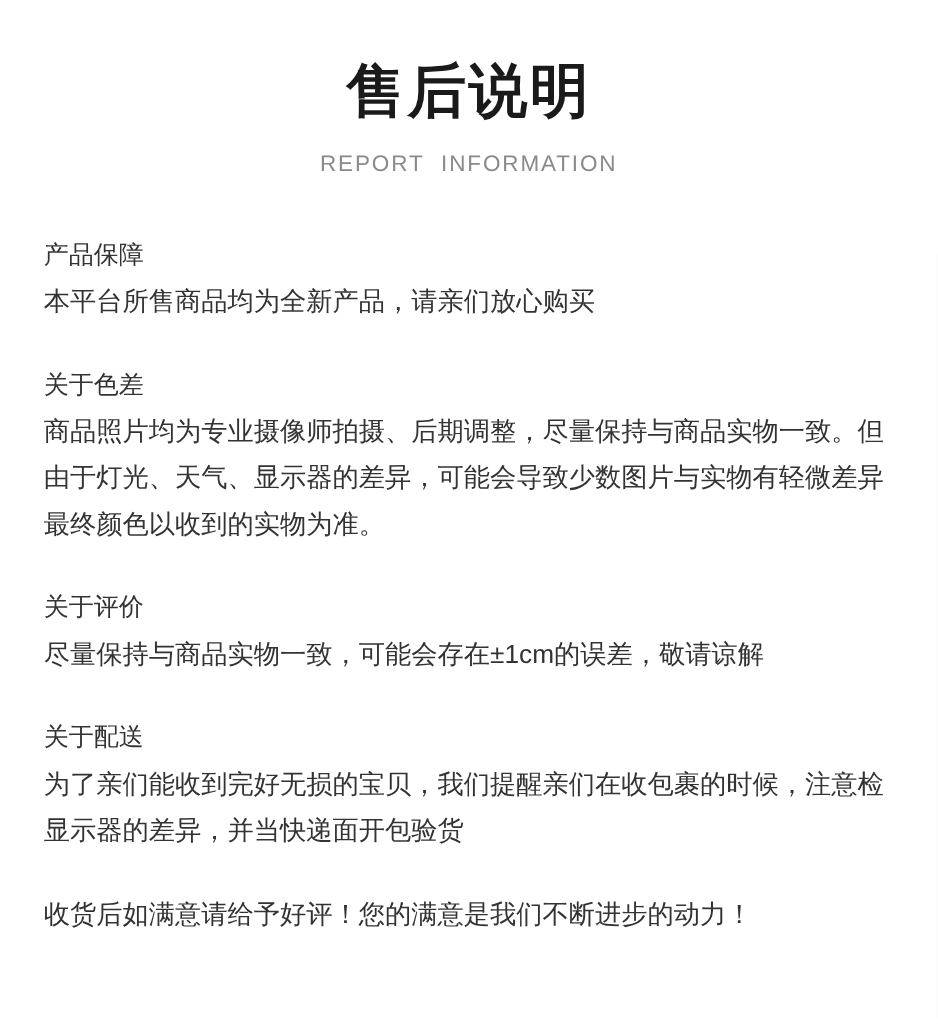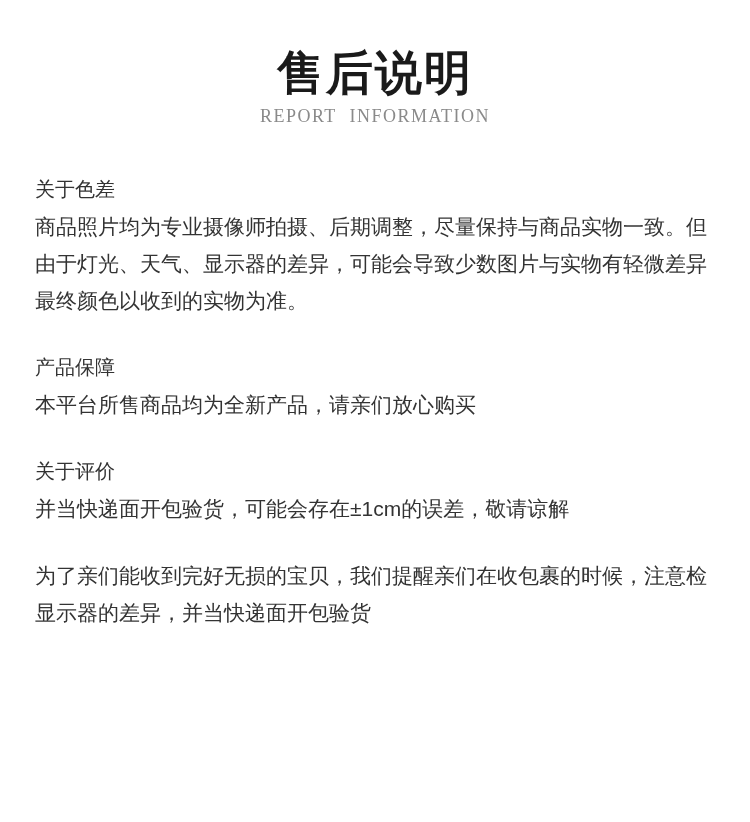--- a/index.html
+++ b/index.html
@@ -22,32 +22,31 @@
       width: 750px;
       height: 822px;
       margin: 0 auto;
       background: var(--bg-color, #ffffff);
       color: var(--text-color, #333333);
       overflow: hidden;
     }
     .page-header {
       padding-top: 44px;
       text-align: center;
-      font-family: Liberation Serif, serif;
     }
     .page-title {
       margin: 0;
       font-size: 47px;
       line-height: 58px;
       font-weight: 700;
       letter-spacing: 2px;
       color: var(--title-color, #1a1a1a);
     }
     .page-subtitle {
-      margin-top: 3px;
+      margin-top: 18px;
       font-size: 18px;
       line-height: 22px;
       font-weight: 400;
       letter-spacing: 1.5px;
       word-spacing: 7px;
       color: var(--subtitle-color, #8a8a8a);
     }
     .content {
       padding: 0 35px;
     }
@@ -79,39 +78,41 @@
 <div class="page">
 
   <header class="page-header">
     <h1 class="page-title">售后说明</h1>
     <div class="page-subtitle">REPORT  INFORMATION</div>
   </header>
 
   <main class="content">
 
     <section class="info-section">
+      <h2 class="section-heading">产品保障</h2>
+      <p class="section-body">本平台所售商品均为全新产品，请亲们放心购买</p>
+    </section>
+
+    <section class="info-section">
       <h2 class="section-heading">关于色差</h2>
       <p class="section-body">商品照片均为专业摄像师拍摄、后期调整，尽量保持与商品实物一致。但
 由于灯光、天气、显示器的差异，可能会导致少数图片与实物有轻微差异
 最终颜色以收到的实物为准。</p>
     </section>
 
     <section class="info-section">
-      <h2 class="section-heading">产品保障</h2>
-      <p class="section-body">本平台所售商品均为全新产品，请亲们放心购买</p>
+      <h2 class="section-heading">关于评价</h2>
+      <p class="section-body">尽量保持与商品实物一致，可能会存在±1cm的误差，敬请谅解</p>
     </section>
 
     <section class="info-section">
-      <h2 class="section-heading">关于评价</h2>
-      <p class="section-body">并当快递面开包验货，可能会存在±1cm的误差，敬请谅解</p>
-    </section>
-
-    <section class="info-section">
+      <h2 class="section-heading">关于配送</h2>
       <p class="section-body">为了亲们能收到完好无损的宝贝，我们提醒亲们在收包裹的时候，注意检
 显示器的差异，并当快递面开包验货</p>
     </section>
 
     <section class="info-section">
+      <p class="section-body">收货后如满意请给予好评！您的满意是我们不断进步的动力！</p>
     </section>
 
   </main>
 
 </div>
 
 </body></html>

